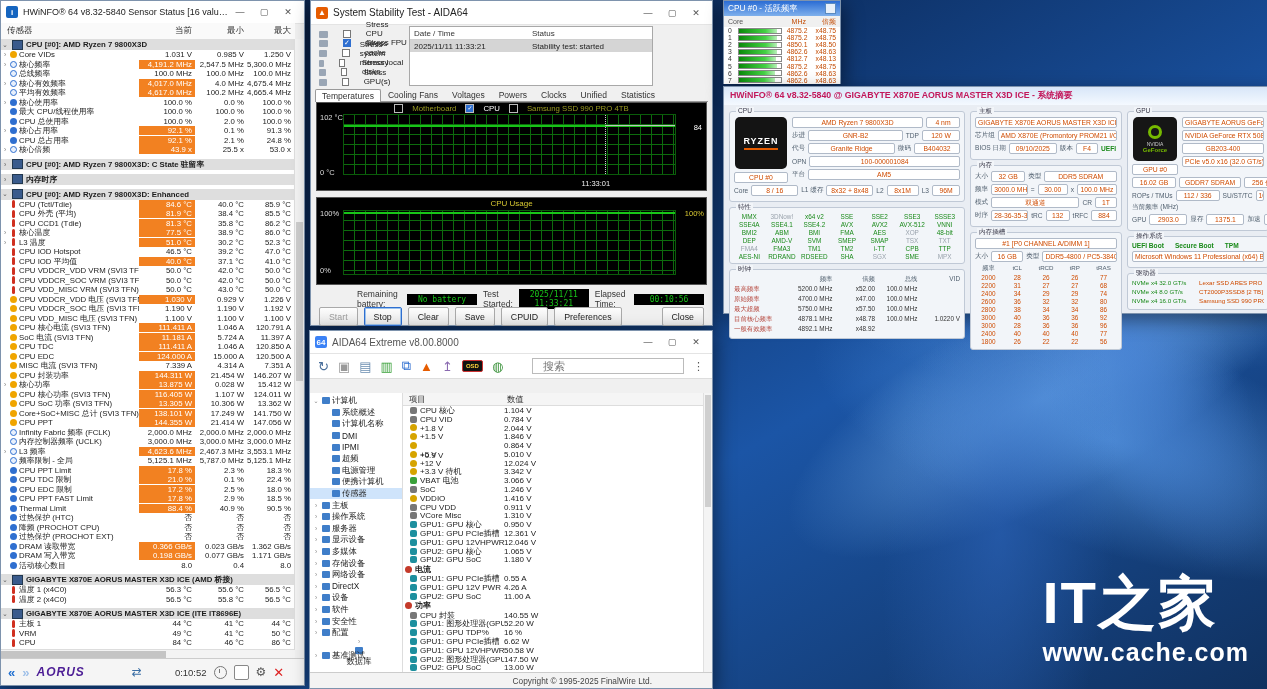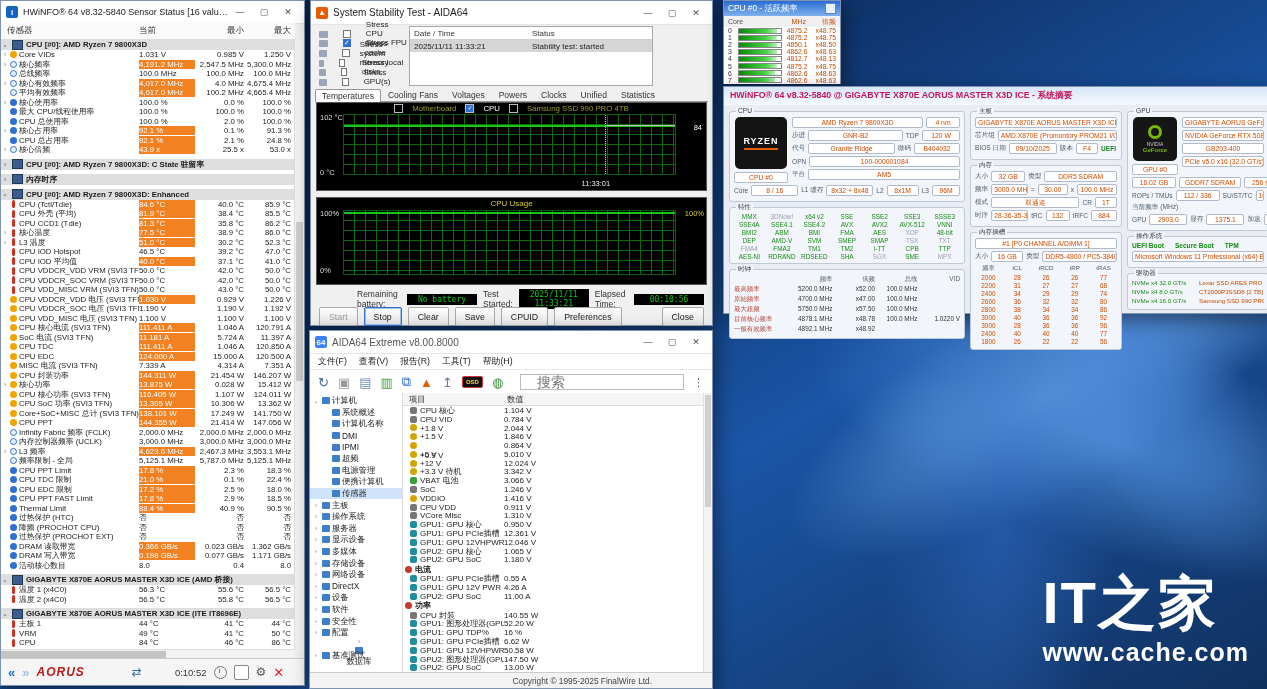--- a/index.html
+++ b/index.html
@@ -33,39 +33,39 @@
   .wbtn{width:22px;height:16px;display:flex;align-items:center;justify-content:center;
         font-size:9px;color:#555;}
   
   #hw-head{position:absolute;top:22px;left:0;right:9px;height:16px;background:#fafafa;
       border-bottom:1px solid #d8d8d8;display:flex;align-items:center;font-size:8.5px;color:#333;}
   #hw-list{position:absolute;top:38px;bottom:35px;left:0;right:9px;overflow:hidden;background:#fff;}
   .hw-row{display:flex;align-items:center;height:9.5px;font-size:7.8px;color:#1c1c1c;white-space:nowrap;}
   .hw-grp{height:11px;background:#dedede;font-weight:bold;font-size:7.8px;}
   .hw-sep{height:4px;}
   .hw-lab{flex:1;display:flex;align-items:center;overflow:hidden;}
-  .c-cur{width:56px;text-align:left;padding-right:3px;box-sizing:border-box;}
+  .c-cur{width:56px;text-align:right;padding-right:3px;box-sizing:border-box;}
   .c-min{width:52px;text-align:right;padding-right:3px;box-sizing:border-box;}
   .c-max{width:48px;text-align:right;padding-right:4px;box-sizing:border-box;}
   .hl{background:#f28121;color:#fff;}
   .chev{width:8px;color:#777;font-size:6.5px;text-align:center;flex:0 0 auto;}
   .ric{flex:0 0 auto;margin:0 2px 0 1px;}
   .ic-bolt{width:7px;height:7px;border-radius:50%;background:#f0a500;}
   .ic-clk{width:7px;height:7px;border-radius:50%;border:1px solid #2f6fd0;background:#e8f0fc;box-sizing:border-box;}
   .ic-use{width:7px;height:7px;border-radius:50%;background:#2f6fd0;}
   .ic-tmp{width:3px;height:8px;border-radius:2px;background:#d03020;margin:0 4px 0 3px;}
   .ic-grp{width:9px;height:8px;background:#3a5b8c;border:1px solid #22384f;margin:0 3px;}
   #hw-vscroll{position:absolute;top:38px;bottom:35px;right:0;width:9px;background:#f3f3f3;border-left:1px solid #ddd;}
   #hw-vthumb{position:absolute;top:30%;height:26%;left:1px;right:1px;background:#cdcdcd;}
   #hw-hscroll{position:absolute;bottom:26px;left:0;right:9px;height:9px;background:#f3f3f3;border-top:1px solid #ddd;}
   #hw-hthumb{position:absolute;left:0;width:56%;top:1px;bottom:1px;background:#c4c4c4;}
   #hw-tools{position:absolute;bottom:0;left:0;right:0;height:26px;background:#f5f5f5;
       border-top:1px solid #ccc;display:flex;align-items:center;gap:7px;padding:0 7px;font-size:10px;}
   .arr{font-weight:bold;font-size:13px;line-height:13px;}
-  .aorus{font-style:italic;font-weight:900;letter-spacing:1px;font-size:12px;color:#b91c1c;}
+  .aorus{font-style:italic;font-weight:900;letter-spacing:1px;font-size:12px;color:#4c1d95;}
   .mini-clock{width:11px;height:11px;border-radius:50%;border:1.5px solid #777;position:relative;}
   .mini-clock::before{content:"";position:absolute;left:4px;top:2px;width:1.5px;height:4px;background:#777;}
   .toolico{font-size:12px;color:#3a6ea5;}
   
   .chk-row{display:flex;align-items:flex-end;height:9.7px;font-size:8px;color:#222;gap:15px;}
   .cbx{width:8px;height:8px;border:1px solid #777;background:#fff;box-sizing:border-box;
        font-size:7px;line-height:6px;text-align:center;color:#fff;}
   .cbx.on{background:#2f6fd0;border-color:#2f6fd0;}
   .chk-ico{width:9px;height:7px;background:#9aa6b5;border-radius:1px;}
   #stab-log{position:absolute;left:98px;top:25px;width:242px;height:58px;background:#fff;
@@ -102,22 +102,22 @@
   .btn.disabled{color:#9b9b9b;}
   .btn.active{border-color:#2f6fd0;box-shadow:inset 0 0 0 1px #9cc3ef;}
   
   #aida-menu{height:15px;display:flex;gap:12px;align-items:center;padding:0 8px;
      font-size:8.8px;color:#222;background:#fff;border-bottom:1px solid #e8e8e8;}
   #aida-tb{height:24px;display:flex;align-items:center;gap:9px;padding:0 8px;background:#fff;
      border-bottom:1px solid #ddd;}
   .tbi{font-size:13px;color:#4a6f9b;}
   .osd-badge{background:#111;color:#ffd23c;font-size:6px;font-weight:bold;border-radius:2px;
      padding:2px 3px;border:1px solid #c33;}
-  #aida-search{margin-left:auto;width:130px;height:14px;border:1px solid #bbb;font-size:14px;
-     padding:0 16px;color:#555;}
+  #aida-search{margin-left:auto;width:130px;height:14px;border:1px solid #bbb;font-size:11px;
+     padding:0 10px;color:#555;}
   #aida-body{position:absolute;top:62px;bottom:15px;left:0;right:0;display:flex;background:#fff;}
   #aida-tree{width:93px;border-right:1px solid #ddd;overflow:hidden;padding-top:2px;box-sizing:border-box;}
   .tr-row{display:flex;align-items:center;height:11.6px;font-size:8.3px;color:#222;white-space:nowrap;gap:2px;}
   .tr-row.sel{background:#cfe4fb;}
   .tr-exp{width:8px;color:#888;font-size:6.5px;text-align:center;flex:0 0 auto;}
   .tr-ico{width:8px;height:7px;background:#3f7ec9;border-radius:1px;flex:0 0 auto;}
   #aida-list{flex:1;position:relative;overflow:hidden;}
   .li-head{display:flex;height:12px;align-items:center;background:#f5f5f5;border-bottom:1px solid #ddd;
      font-size:8.3px;color:#333;}
   .li-c1{width:104px;padding-left:6px;box-sizing:border-box;}
@@ -818,27 +818,20 @@
   <div class="win" id="win-aida" style="left:309px;top:330px;width:404px;height:359px;">
     <div class="tbar">
       <span class="appico" style="background:#3b82f6;">64</span>
       <span class="cap" style="color:#555;">AIDA64 Extreme v8.00.8000</span>
       <span class="wbtns">
         <span class="wbtn">—</span>
         <span class="wbtn">▢</span>
         <span class="wbtn">✕</span>
       </span>
     </div>
-    <div id="aida-menu">
-        <span>文件(F)</span>
-        <span>查看(V)</span>
-        <span>报告(R)</span>
-        <span>工具(T)</span>
-        <span>帮助(H)</span>
-      </div>
     <div id="aida-tb">
       <span class="tbi">↻</span>
       <span class="tbi" style="color:#999;">▣</span>
       <span class="tbi" style="color:#6b8db0;">▤</span>
       <span class="tbi" style="color:#3aa13a;">▥</span>
       <span class="tbi" style="color:#2f6fd0;">⧉</span>
       <span class="tbi" style="color:#e65c00;">▲</span>
       <span class="tbi" style="color:#8a6ab0;">↥</span>
       <span class="osd-badge">OSD</span>
       <span class="tbi" style="color:#2e8b2e;">◍</span>

